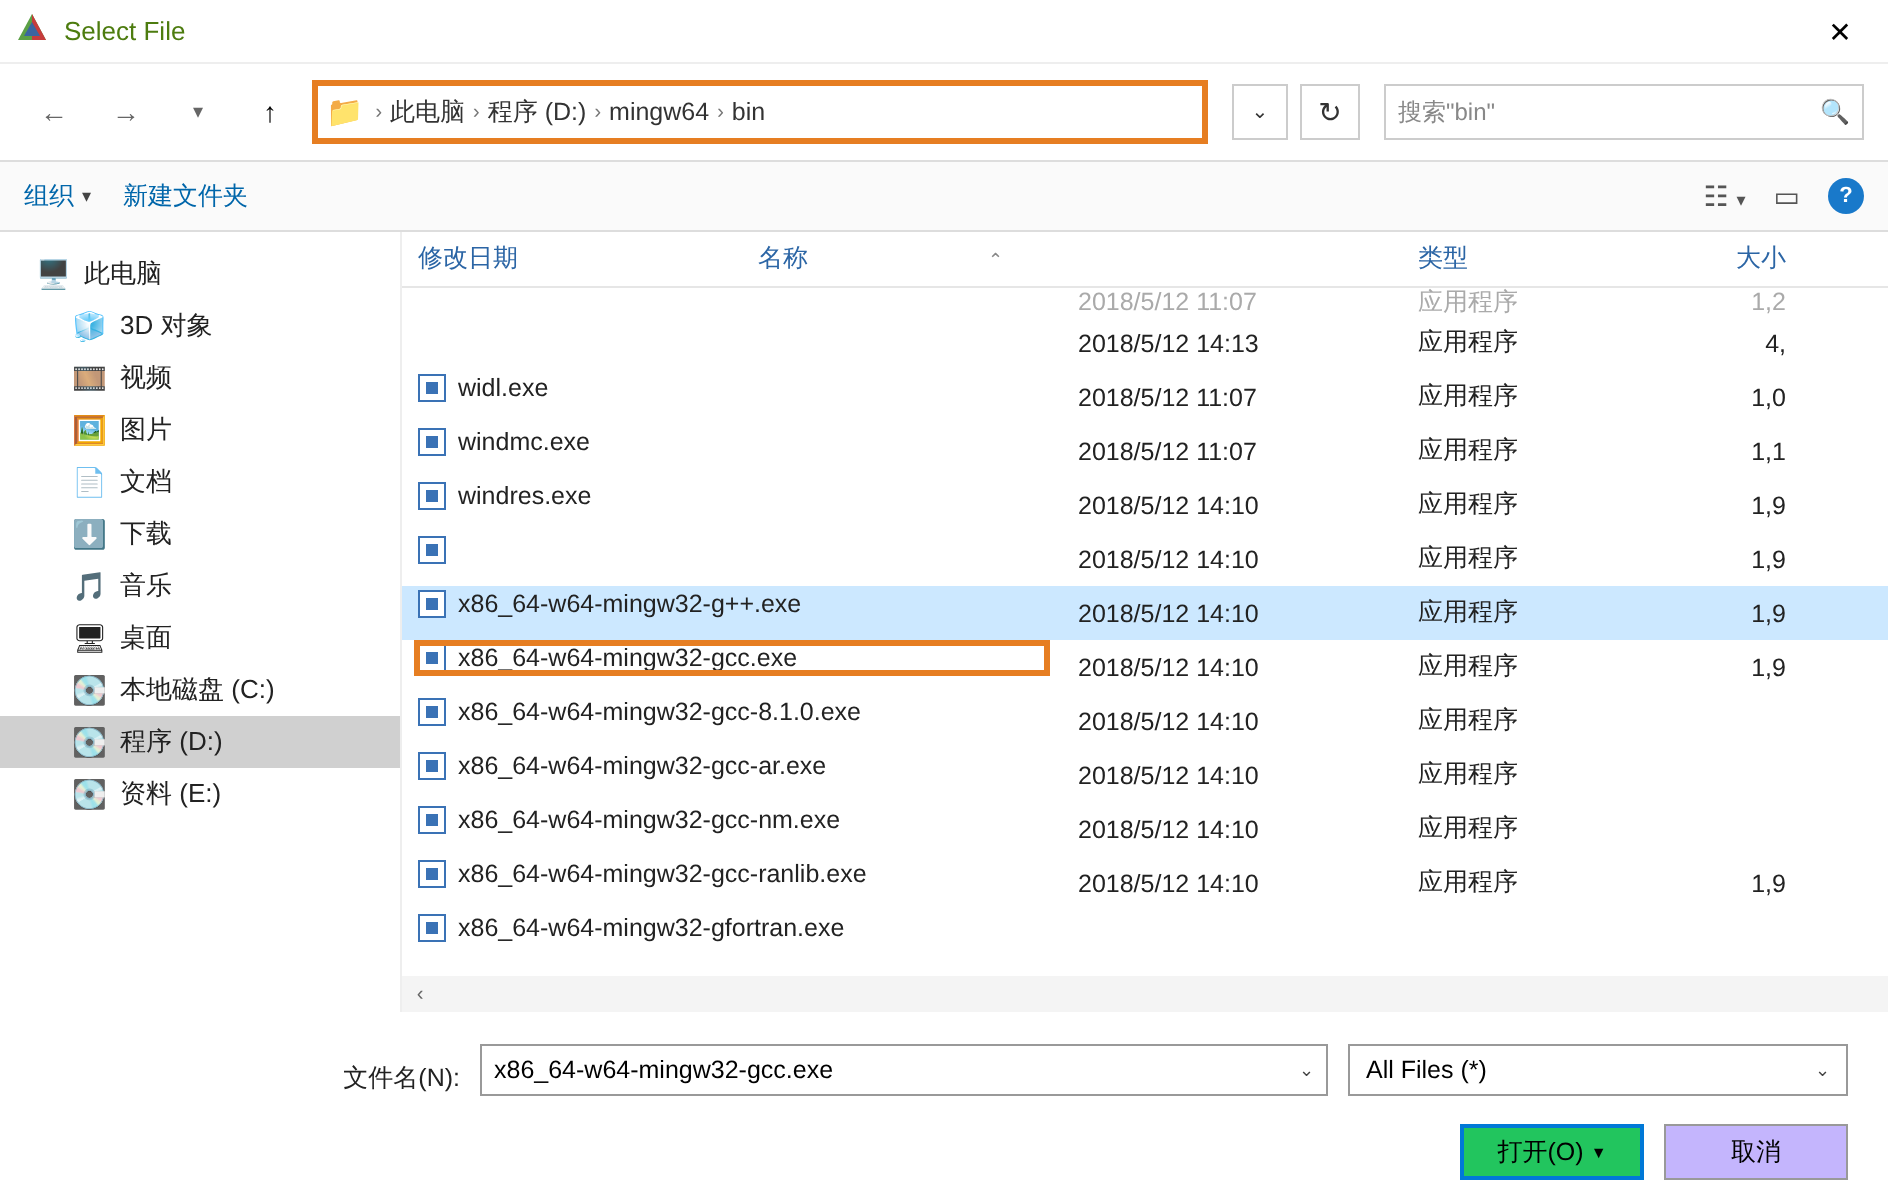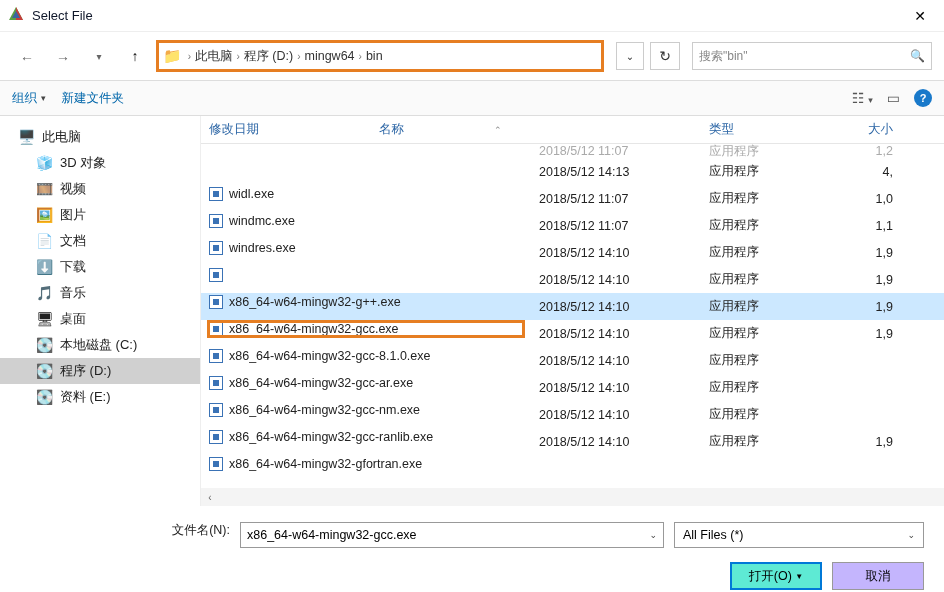--- a/index.html
+++ b/index.html
@@ -1,19 +1,19 @@
 <!DOCTYPE html>
 <html><head>
   <meta charset="utf-8">
   <style>
     * { margin: 0; padding: 0; box-sizing: border-box; font-family: "Microsoft YaHei", "Segoe UI", sans-serif; }
     body { width: 944px; height: 592px; background: #fff; overflow: hidden; font-size: 12px; }
     .titlebar { height: 32px; display: flex; align-items: center; padding: 0 8px; border-bottom: 1px solid #eee; }
     .titlebar .icon-app { margin-right: 8px; }
-    .titlebar .title { font-size: 13px; flex: 1; color: #0f172a; }
+    .titlebar .title { font-size: 13px; flex: 1; color: #4d7c0f; }
     .titlebar .close-btn { width: 32px; text-align: center; font-size: 14px; cursor: pointer; }
 
     .navbar { height: 48px; display: flex; align-items: center; padding: 0 12px; gap: 6px; }
     .nav-btn { width: 30px; height: 28px; display: flex; align-items: center; justify-content: center; color: #666; font-size: 14px; cursor: pointer; }
     .nav-btn.enabled { color: #000; }
     .breadcrumb-wrap { flex: 1; height: 32px; display: flex; align-items: center; border: 3px solid #e67e22; background: #fff; padding: 0 4px; gap: 4px; }
     .folder-icon { color: #e6b84f; font-size: 15px; margin-right: 2px; }
     .crumb { font-size: 12.5px; color: #333; cursor: pointer; }
     .crumb-sep { color: #777; font-size: 10px; }
     .drop-arrow { width: 28px; height: 28px; border: 1px solid #ccc; display: flex; align-items: center; justify-content: center; cursor: pointer; margin-left: 6px; font-size: 10px; color: #333; }
@@ -54,27 +54,27 @@
     .file-row.selected .col.name { position: relative; }
     .file-row.selected .name-hl { position: absolute; left: 6px; right: 6px; top: -2px; bottom: -2px; border: 3px solid #e67e22; pointer-events: none; }
     .file-ico { width: 14px; height: 14px; background: #fff; border: 1px solid #3a72b5; display: inline-flex; align-items: center; justify-content: center; }
     .file-ico::before { content: ''; width: 6px; height: 6px; background: #3a72b5; }
 
     .scroll-hint { height: 18px; background: #f4f4f4; display: flex; align-items: center; }
     .scroll-left { width: 18px; text-align: center; color: #666; font-size: 10px; cursor: pointer; }
     .scroll-track { flex: 1; }
 
     .bottom { padding: 16px 20px 10px; display: flex; flex-direction: column; gap: 14px; }
-    .filename-row { display: flex; align-items: flex-start; gap: 10px; }
+    .filename-row { display: flex; align-items: flex-end; gap: 10px; }
     .filename-row label { font-size: 12.5px; color: #222; width: 210px; text-align: right; }
     .filename-input { flex: 1; height: 26px; border: 1px solid #999; padding: 0 6px; font-size: 12.5px; outline: none; display: flex; align-items: center; justify-content: space-between; cursor: pointer; background: #fff; }
     .filter-select { width: 250px; height: 26px; border: 1px solid #999; display: flex; align-items: center; padding: 0 8px; font-size: 12.5px; cursor: pointer; justify-content: space-between; background: #fff; }
     .btn-row { display: flex; justify-content: flex-end; gap: 10px; }
     .btn { width: 92px; height: 28px; border: 1px solid #999; background: #c4b5fd; font-size: 12.5px; cursor: pointer; display: flex; align-items: center; justify-content: center; }
-    .btn.primary { border: 2px solid #0078d7; background: #5eead4; }
+    .btn.primary { border: 2px solid #0078d7; background: #22c55e; }
     .chev { font-size: 9px; color: #444; }
   </style>
 </head>
 <body>
 
 <div class="titlebar">
   <span class="icon-app">
     <svg width="16" height="16">
         <polygon points="8,1 15,14 1,14" fill="#5ba045"></polygon>
         <polygon points="8,1 15,14 8,14" fill="#c63c3c"></polygon>

